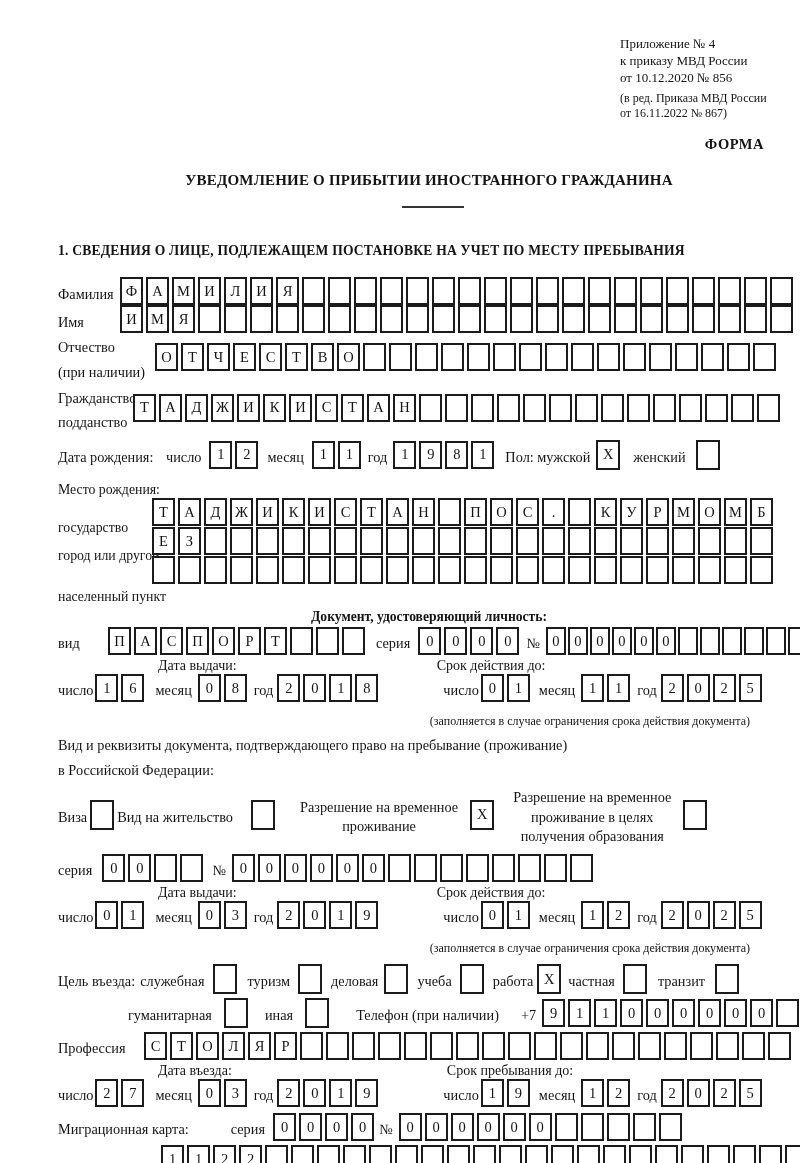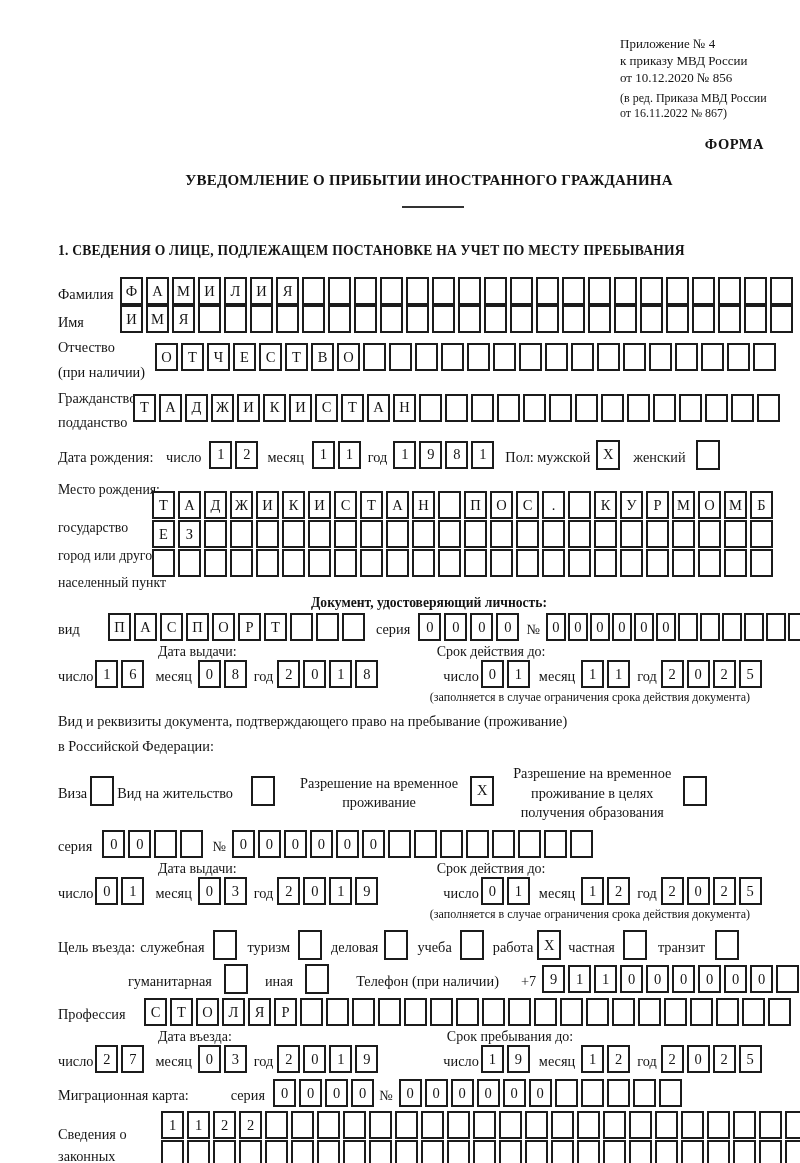--- a/index.html
+++ b/index.html
@@ -34,21 +34,21 @@
   }
   .tight .cell { width:16px; margin-right:2px; }
   .cb .cell { width:20px; height:26px; }
 
   .mt2 { margin-top:2px; } .mt4 { margin-top:4px; } .mt6 { margin-top:6px; }
   .mt8 { margin-top:8px; }
   .mt18 { margin-top:18px; }
 
   .doc-title { text-align:center; font-weight:bold; font-size:13.6px; margin-top:3px; }
   .hdr-pair { display:flex; font-size:14px; margin-top:3px; }
-  .note-right { text-align:right; font-size:12px; padding-right:50px; margin-top:2px; }
+  .note-right { text-align:right; font-size:12px; padding-right:50px; margin-top:12px; }
   .intro { font-size:14.3px; margin-top:8px; }
 
   .center-lines { text-align:center; font-size:14.3px; line-height:1.35; padding-top:5px; white-space:nowrap; }
 
   .rep-label { font-size:14.3px; line-height:1.55; flex:none; width:103px; padding-top:3px; }
 </style>
 </head>
 <body>
 
 <div class="page">
@@ -227,21 +227,21 @@
     <div class="cellrow cb">
         <span class="cell"></span>
       </div>
   </div>
 
   <div class="frow mt6">
     <div class="flabel" style="width:94px; font-size:13.8px">
       <div>Место рождения:</div>
       <div style="margin-top:20px">государство</div>
       <div style="margin-top:10px">город или другой</div>
-      <div style="margin-top:10px">населенный пункт</div>
+      <div style="margin-top:24px">населенный пункт</div>
     </div>
     <div>
       <div class="cellrow">
           <span class="cell">Т</span>
           <span class="cell">А</span>
           <span class="cell">Д</span>
           <span class="cell">Ж</span>
           <span class="cell">И</span>
           <span class="cell">К</span>
           <span class="cell">И</span>

